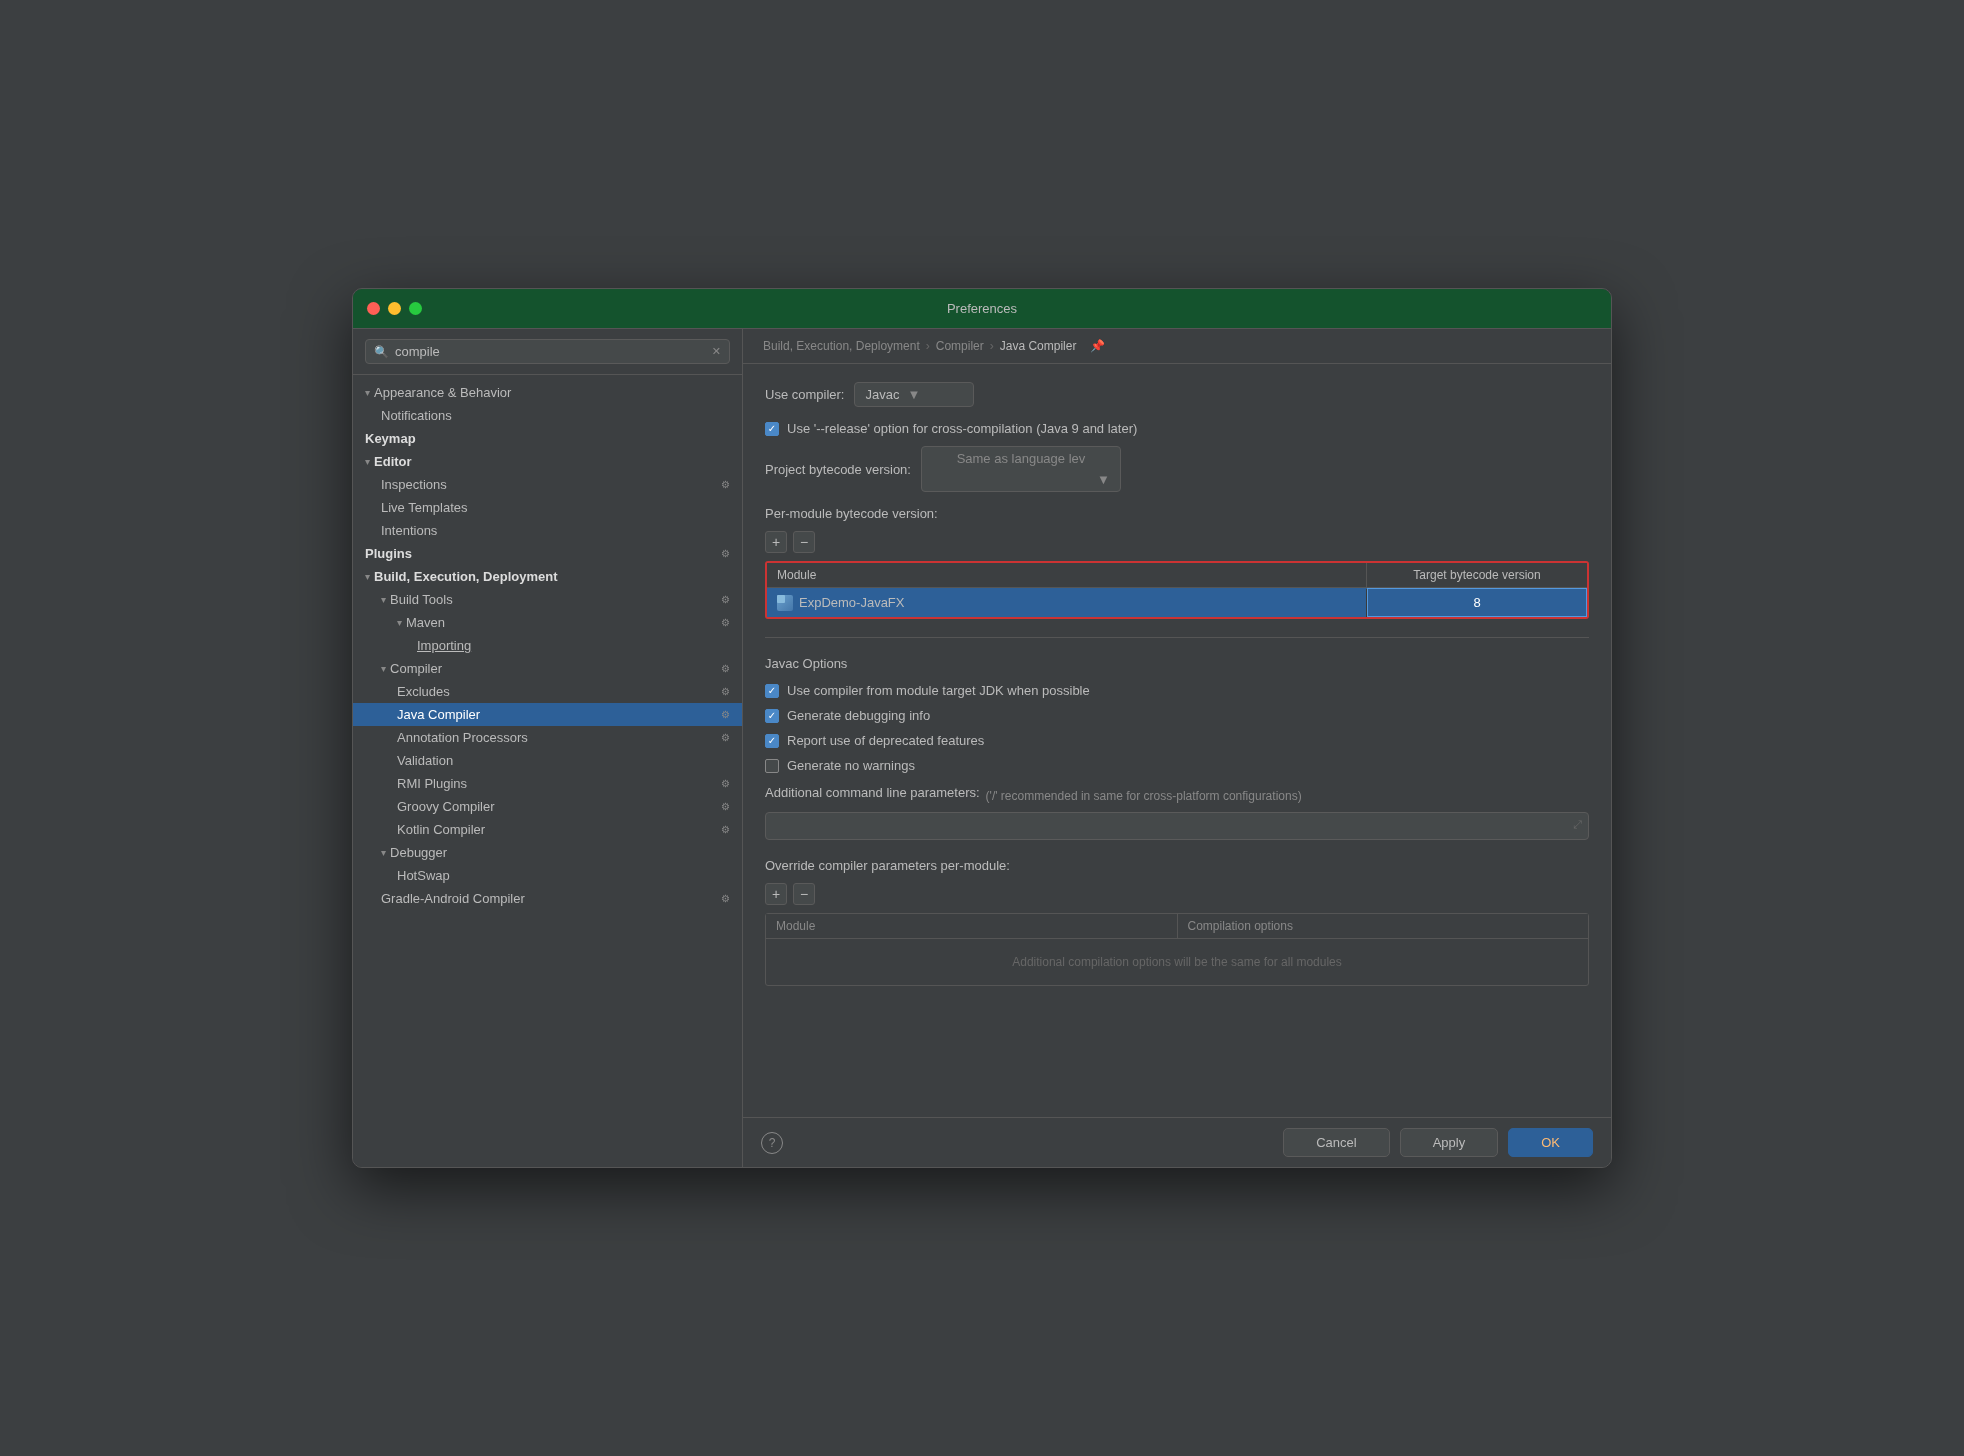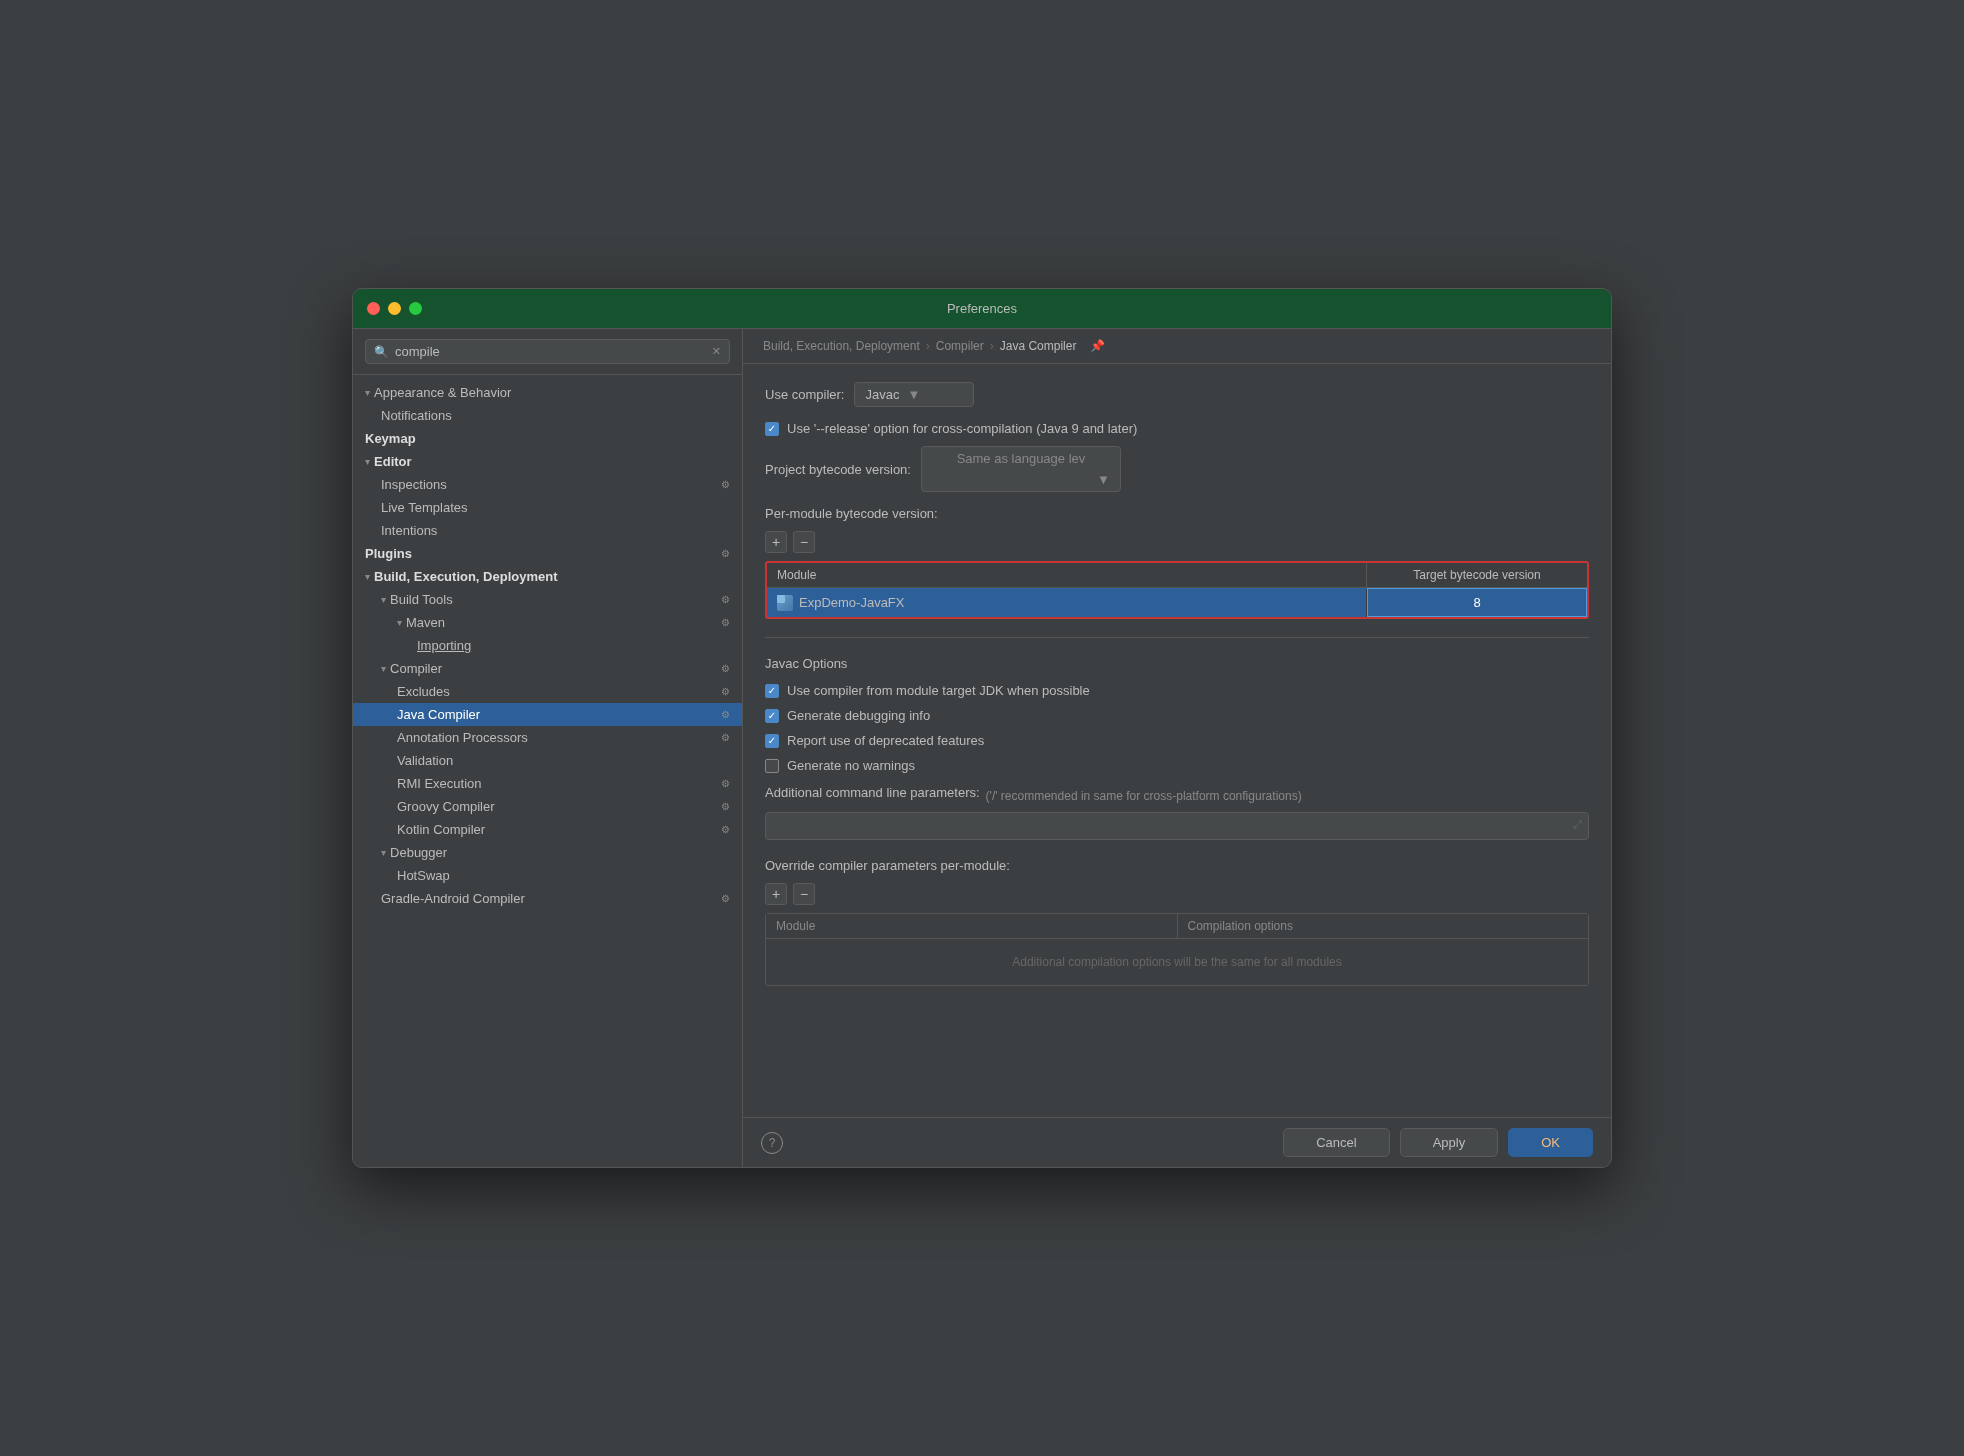--- a/index.html
+++ b/index.html
@@ -473,21 +473,21 @@
           <span class="nav-icon">⚙</span>
         </div>
         <div class="nav-item">
           <span class="nav-label indent2">Annotation Processors</span>
           <span class="nav-icon">⚙</span>
         </div>
         <div class="nav-item">
           <span class="nav-label indent2">Validation</span>
         </div>
         <div class="nav-item">
-          <span class="nav-label indent2">RMI Execution</span>
+          <span class="nav-label indent2">RMI Plugins</span>
           <span class="nav-icon">⚙</span>
         </div>
         <div class="nav-item">
           <span class="nav-label indent2">Groovy Compiler</span>
           <span class="nav-icon">⚙</span>
         </div>
         <div class="nav-item">
           <span class="nav-label indent2">Kotlin Compiler</span>
           <span class="nav-icon">⚙</span>
         </div>

